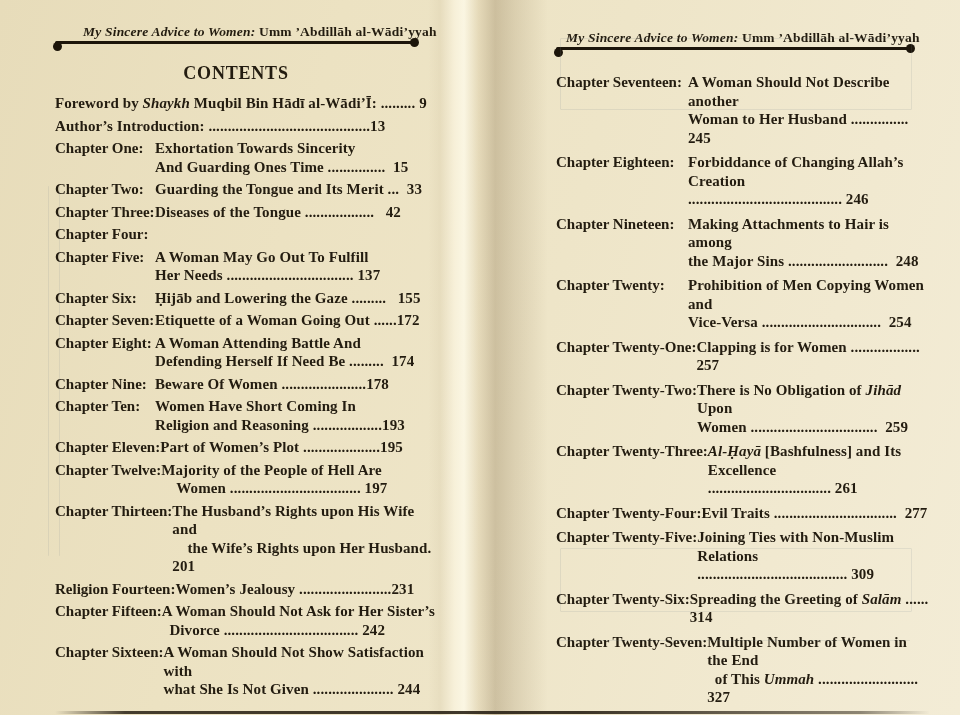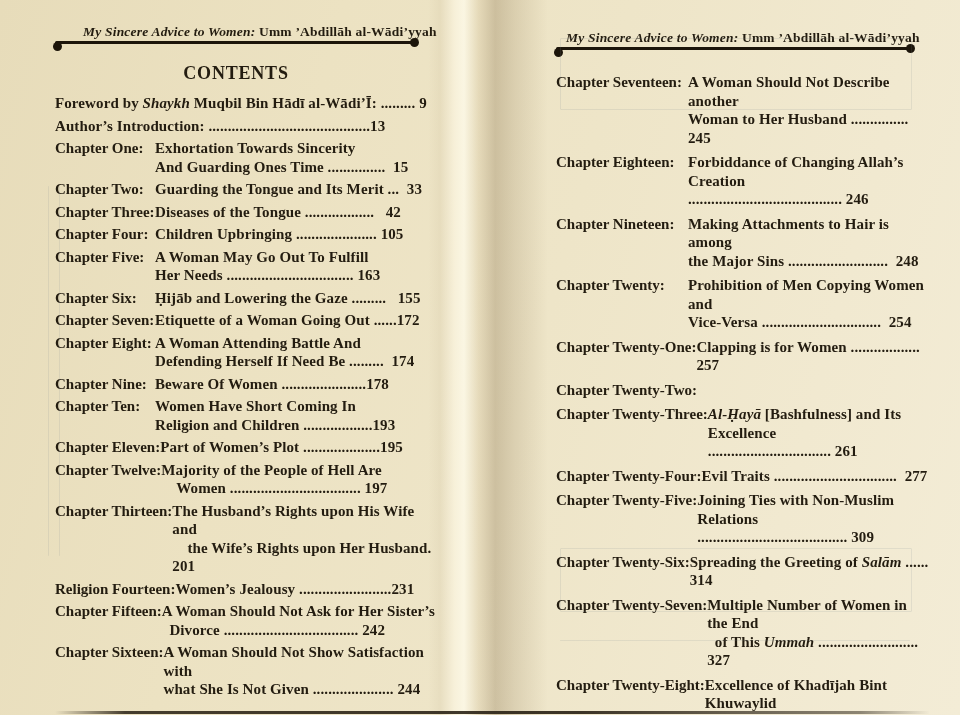--- a/index.html
+++ b/index.html
@@ -103,29 +103,26 @@
           </span>
   </div>
         <div class="row">
     <span class="label">Chapter Three:</span>
     <span class="desc">
             <div class="line">Diseases of the Tongue ..................   42</div>
           </span>
   </div>
         <div class="row">
     <span class="label">Chapter Four:</span>
-    <span class="desc">
-            <div class="line">Children Upbringing ..................... 105</div>
-          </span>
   </div>
         <div class="row">
     <span class="label">Chapter Five:</span>
     <span class="desc">
             <div class="line">A Woman May Go Out To Fulfill</div>
-            <div class="line">Her Needs ................................. 163</div>
+            <div class="line">Her Needs ................................. 137</div>
           </span>
   </div>
         <div class="row">
     <span class="label">Chapter Six:</span>
     <span class="desc">
             <div class="line">Ḥijāb and Lowering the Gaze .........   155</div>
           </span>
   </div>
         <div class="row">
     <span class="label">Chapter Seven:</span>
@@ -143,21 +140,21 @@
         <div class="row">
     <span class="label">Chapter Nine:</span>
     <span class="desc">
             <div class="line">Beware Of Women ......................178</div>
           </span>
   </div>
         <div class="row">
     <span class="label">Chapter Ten:</span>
     <span class="desc">
             <div class="line">Women Have Short Coming In</div>
-            <div class="line">Religion and Children ..................193</div>
+            <div class="line">Religion and Reasoning ..................193</div>
           </span>
   </div>
         <div class="row">
     <span class="label">Chapter Eleven:</span>
     <span class="desc">
             <div class="line">Part of Women’s Plot ....................195</div>
           </span>
   </div>
         <div class="row">
     <span class="label">Chapter Twelve:</span>
@@ -231,20 +228,24 @@
           </span>
   </div>
         <div class="row">
     <span class="label">Chapter Twenty-One:</span>
     <span class="desc">
             <div class="line">Clapping is for Women ..................  257</div>
           </span>
   </div>
         <div class="row">
     <span class="label">Chapter Twenty-Two:</span>
+    <span class="desc">
+            <div class="line">There is No Obligation of <i>Jihād</i> Upon</div>
+            <div class="line">Women .................................  259</div>
+          </span>
   </div>
         <div class="row">
     <span class="label">Chapter Twenty-Three:</span>
     <span class="desc">
             <div class="line"><i>Al-Ḥayā</i> [Bashfulness] and Its Excellence</div>
             <div class="line">................................ 261</div>
           </span>
   </div>
         <div class="row">
     <span class="label">Chapter Twenty-Four:</span>

